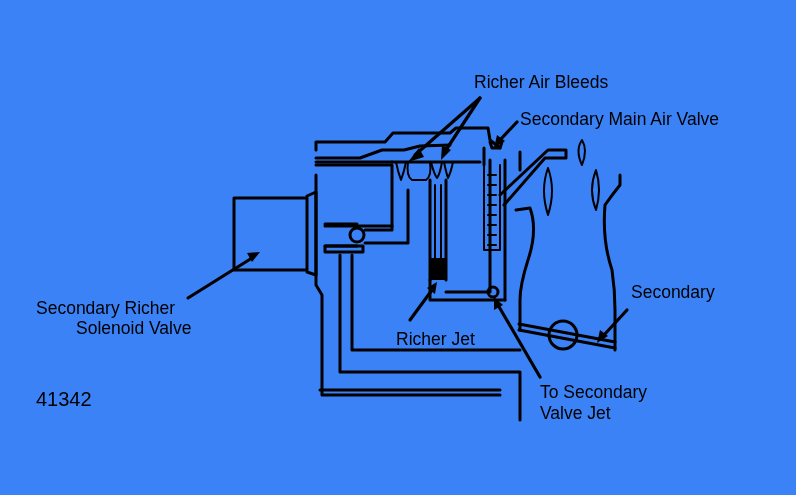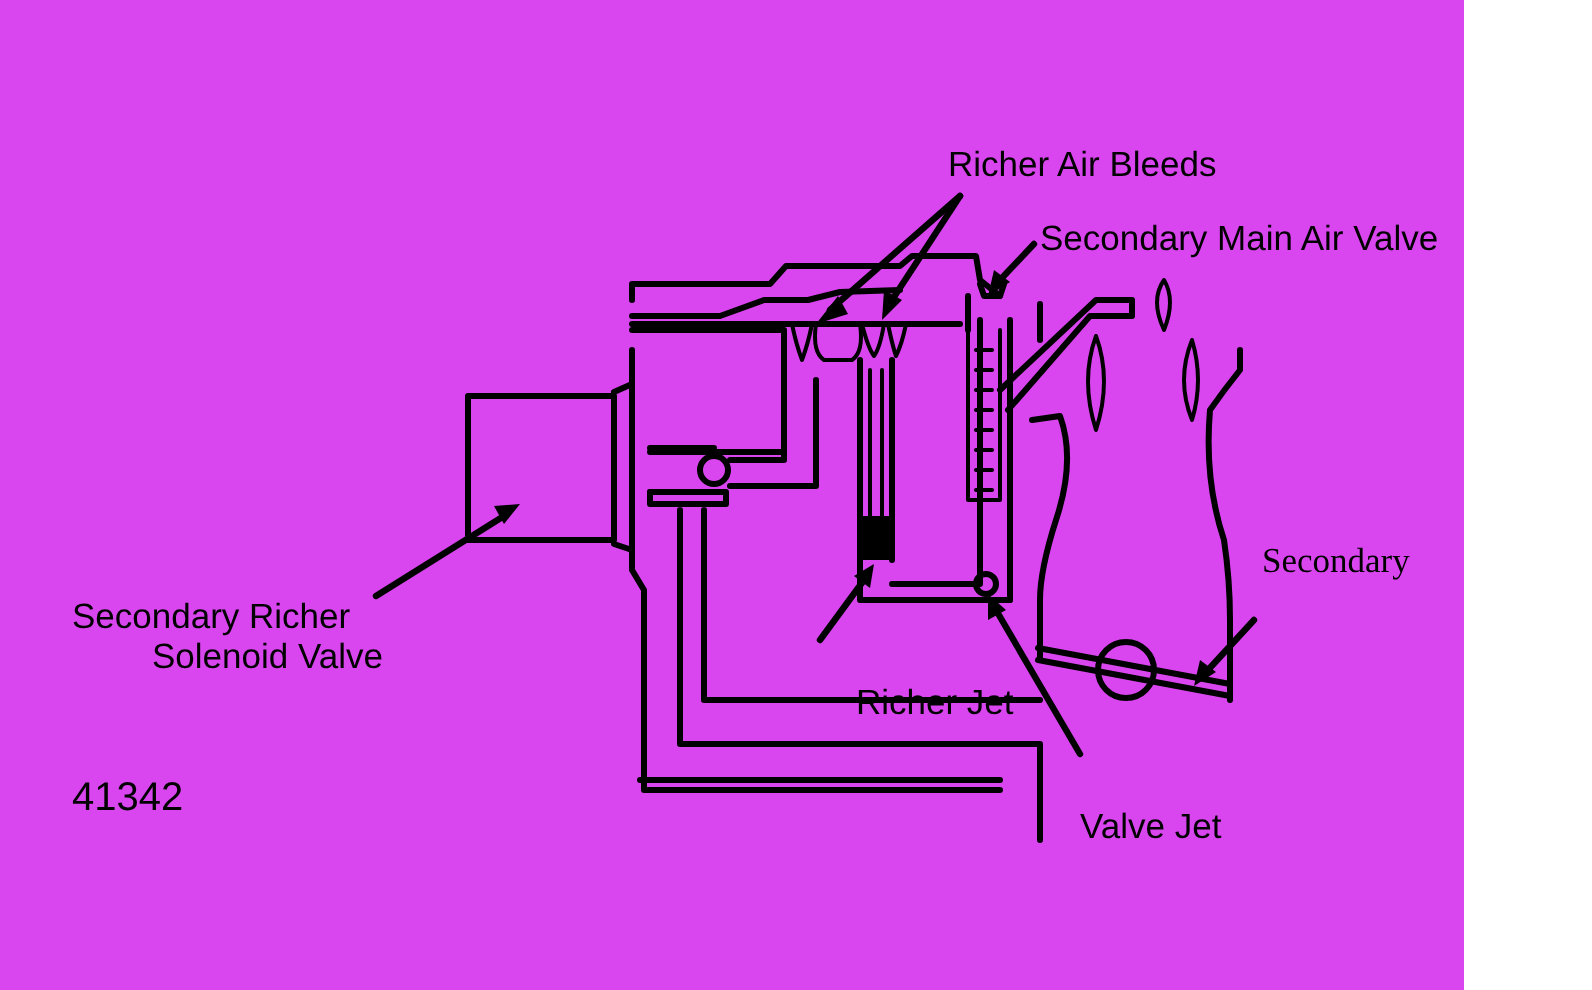--- a/index.html
+++ b/index.html
@@ -1,16 +1,16 @@
 <!DOCTYPE html>
 <html><head>
 <meta charset="utf-8">
 <style>
   html, body { margin: 0; padding: 0; background: #ffffff; }
-  #stage { position: relative; width: 732px; height: 495px; background: #d946ef; overflow: hidden; }
+  #stage { position: relative; width: 796px; height: 495px; background: #3b82f6; overflow: hidden; }
   svg { position: absolute; left: 0; top: 0; }
   .lbl { position: absolute; font-family: "Liberation Sans", sans-serif; font-size: 17.5px; line-height: 20px; color: #000000; white-space: nowrap; }
   .ln { fill: none; stroke: #000; stroke-width: 3; stroke-linejoin: round; stroke-linecap: round; }
   .thin { fill: none; stroke: #000; stroke-width: 2; stroke-linejoin: round; stroke-linecap: round; }
   .leader { stroke: #000; stroke-width: 3.2; stroke-linecap: round; }
   .ah { fill: #000; stroke: none; }
 </style>
 </head>
 <body>
 
@@ -100,20 +100,21 @@
       <polygon class="ah" points="597,343 600,330 608,336"></polygon>
     </g>
   </svg>
 
   <div class="lbl" style="left:474px; top:72px;">Richer Air Bleeds</div>
   <div class="lbl" style="left:520px; top:109px;">Secondary Main Air Valve</div>
 
   <div class="lbl" style="left:36px; top:298px;">Secondary Richer</div>
   <div class="lbl" style="left:36px; top:318px;margin-left:40px;">Solenoid Valve</div>
 
-  <div class="lbl" style="left:396px; top:341px;margin-left:32px;">Richer Jet</div>
+  <div class="lbl" style="left:396px; top:329px;">Richer Jet</div>
 
-  <div class="lbl" style="left:631px; top:270px;font-family:Liberation Serif, serif;">Secondary</div>
+  <div class="lbl" style="left:631px; top:282px;">Secondary</div>
 
+  <div class="lbl" style="left:540px; top:382px;">To Secondary</div>
   <div class="lbl" style="left:540px; top:403px;">Valve Jet</div>
 
   <div class="lbl" style="left:36px; top:389px; font-size:20px;">41342</div>
 </div>
 
 </body></html>

